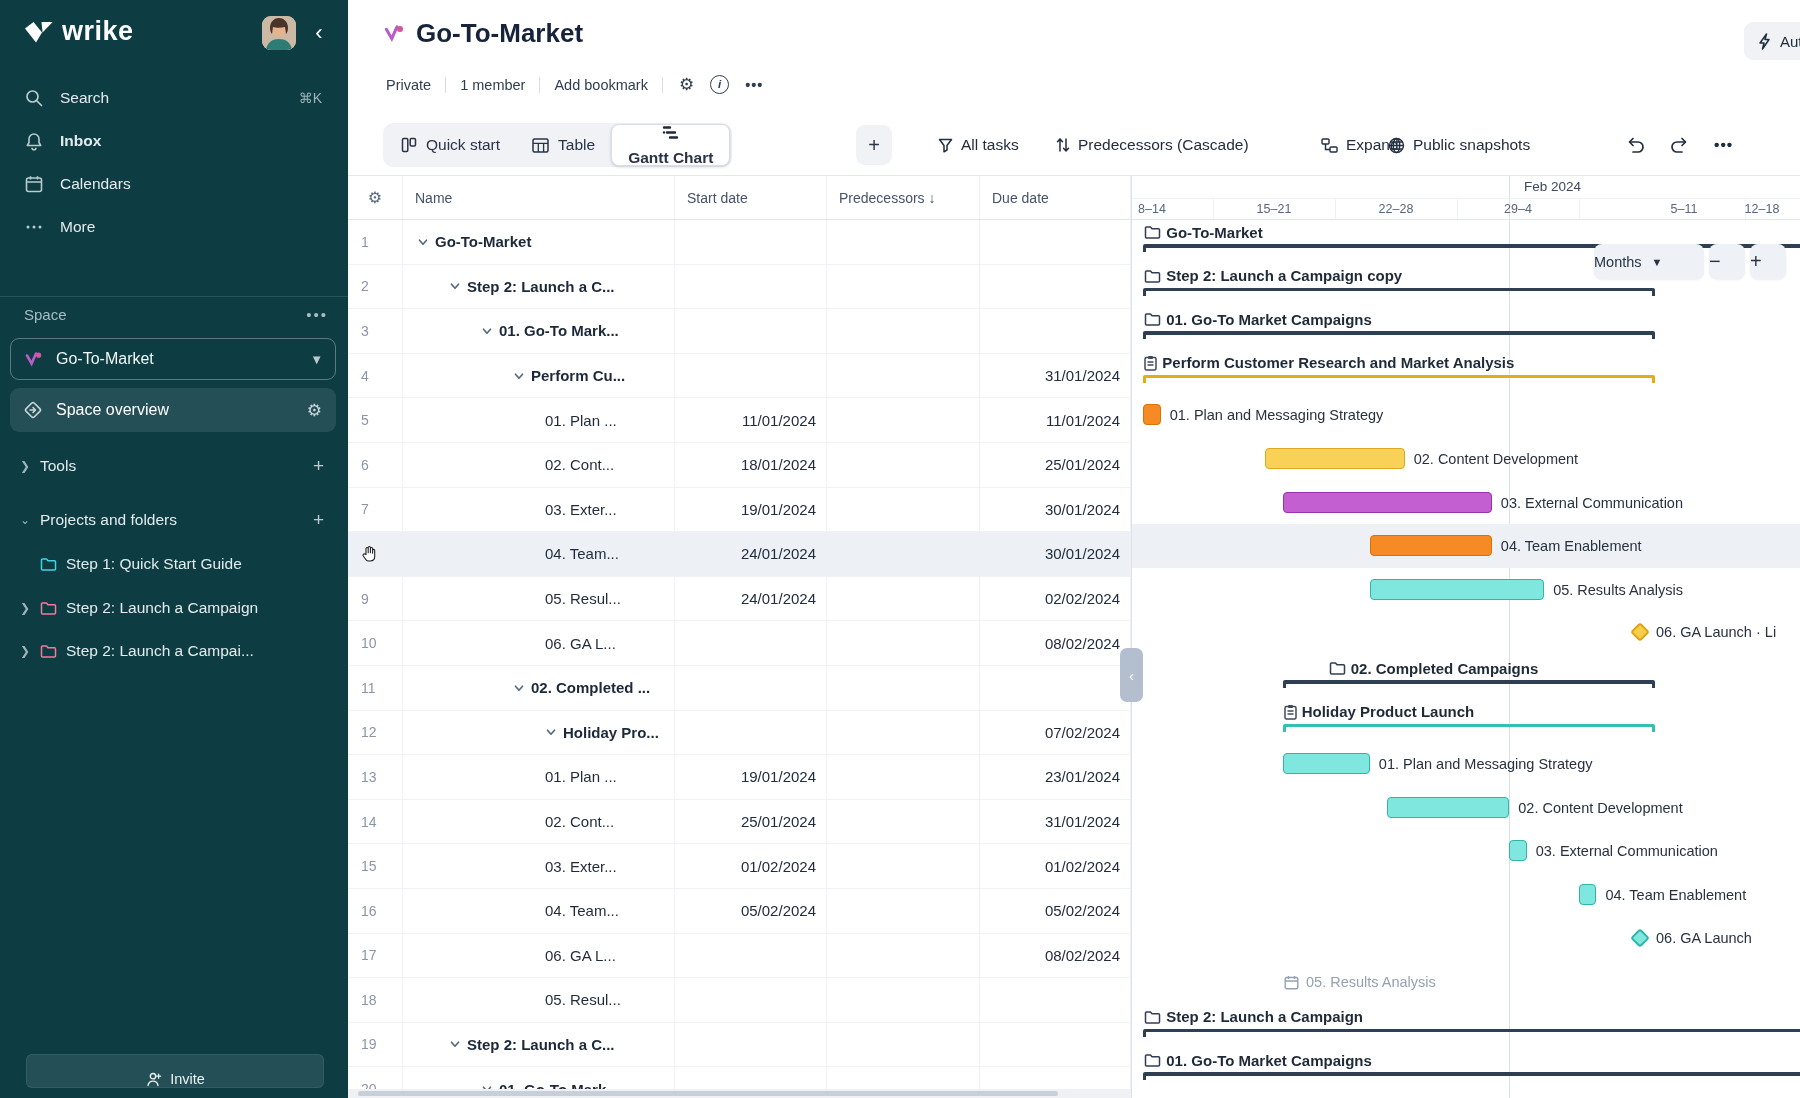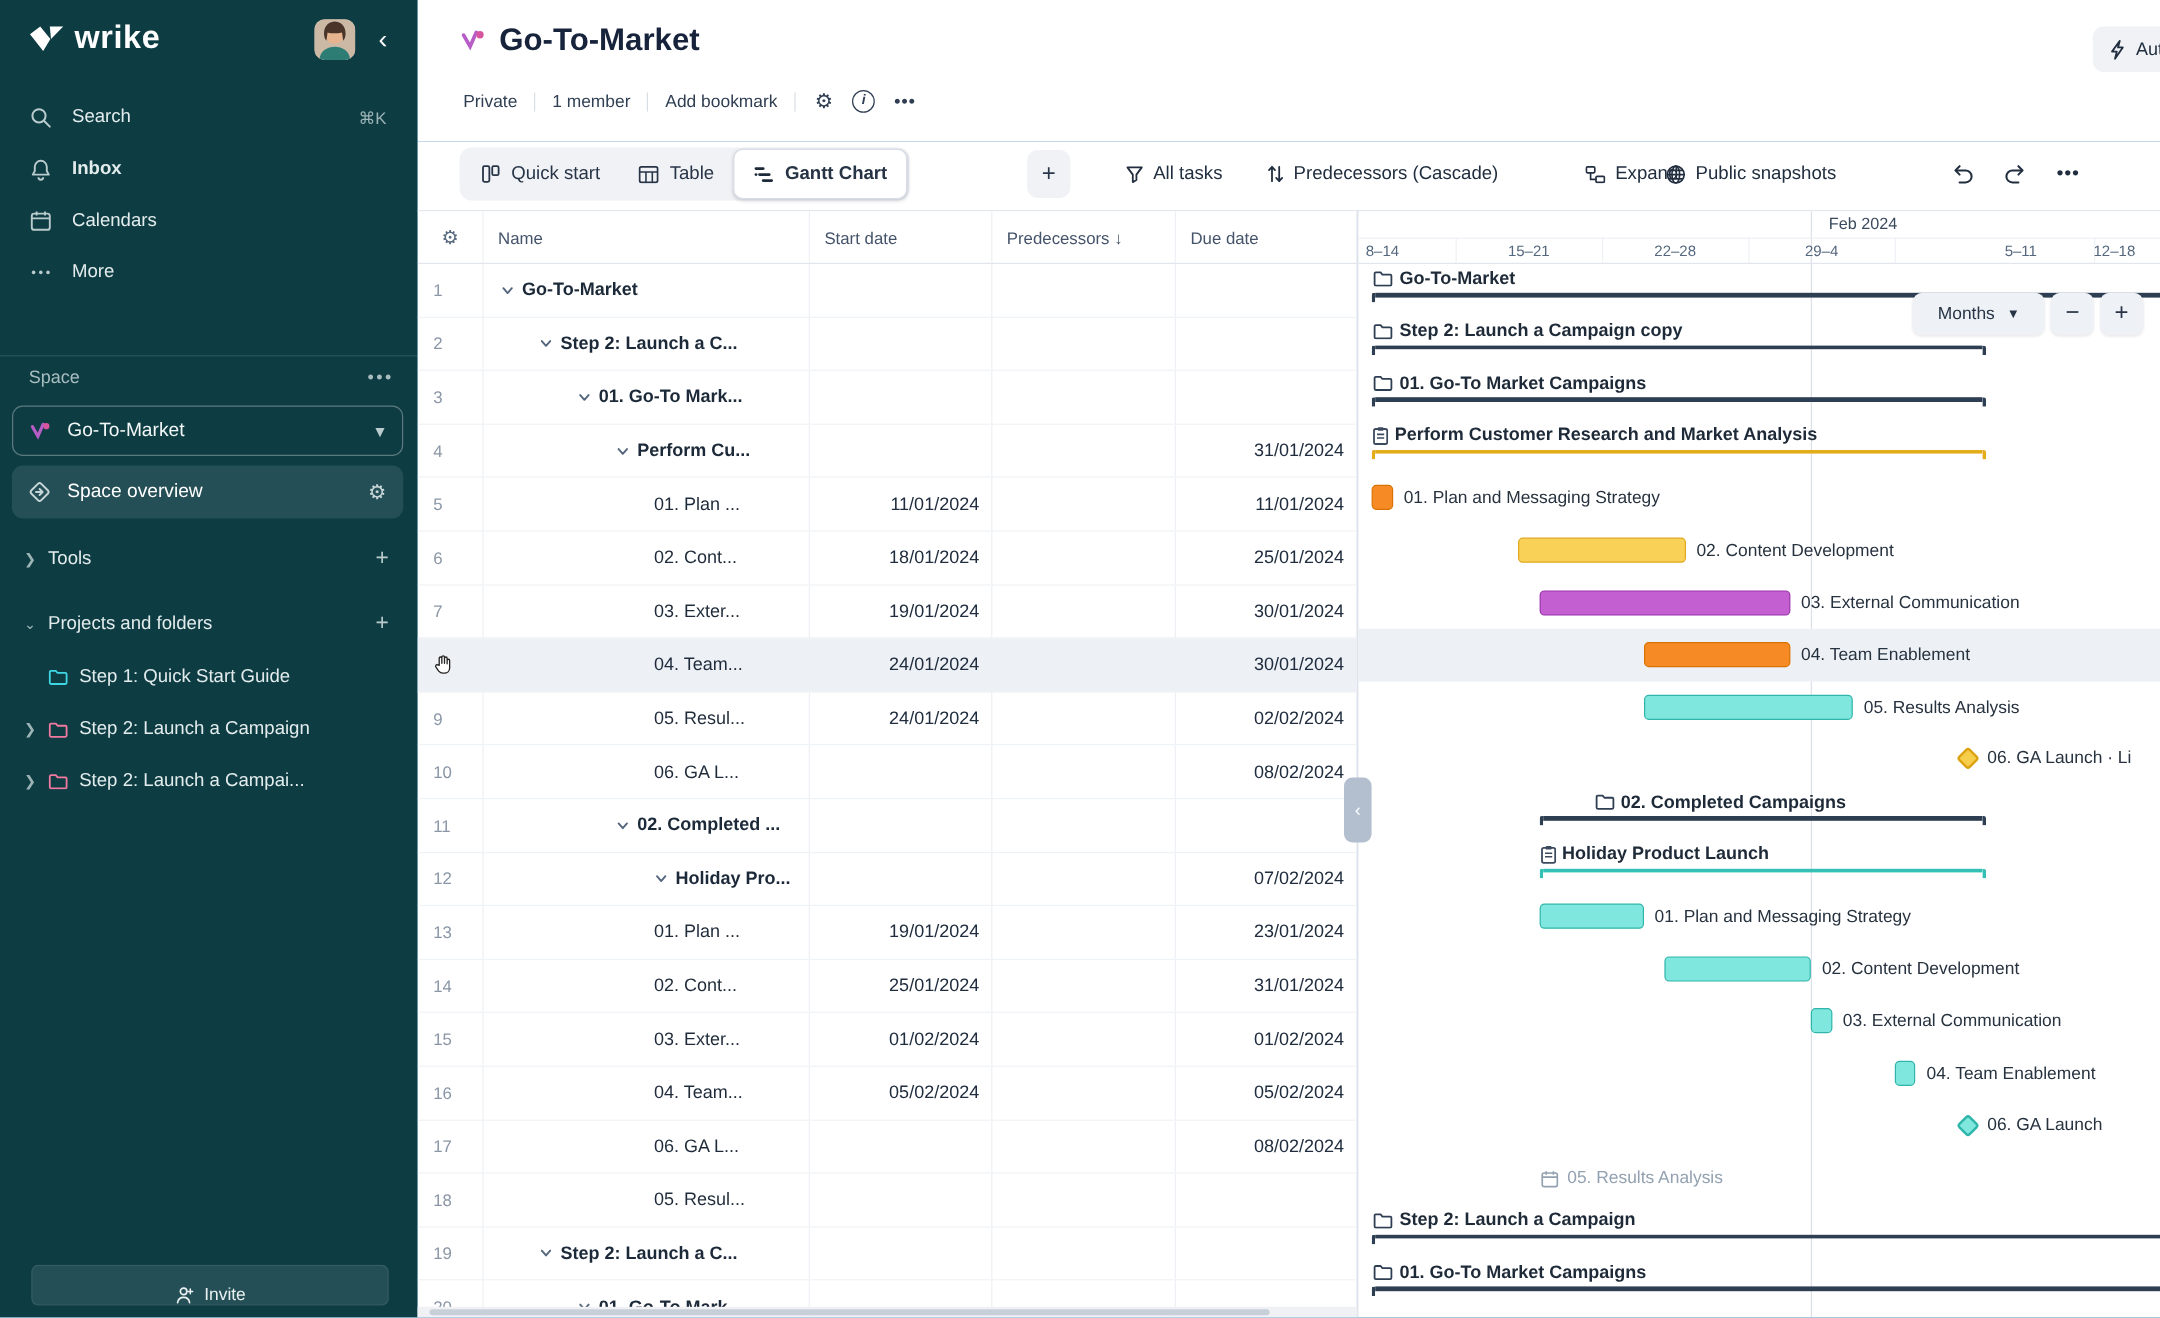--- a/index.html
+++ b/index.html
@@ -1,16 +1,16 @@
 <!DOCTYPE html>
 <html><head>
 <meta charset="utf-8">
 <style>
   html,body{margin:0;padding:0;background:#fff;font-family:"Liberation Sans",sans-serif;}
-  #app{position:relative;width:1800px;height:1098px;overflow:hidden;background:#0369a1;color:#1F2B3A;}
+  #app{position:relative;width:1800px;height:1098px;overflow:hidden;background:#fdba74;color:#1F2B3A;}
   svg{display:block}
   
   #sidebar{position:absolute;left:0;top:0;width:348px;height:1098px;background:#0D3C43;color:#DDE8E9;}
   .sb-top{position:absolute;left:0;top:0;width:100%;height:66px;}
   .sb-logo{position:absolute;left:24px;top:16px;display:flex;align-items:center;gap:8px;}
   .sb-logo-text{font-size:27px;font-weight:bold;color:#fff;letter-spacing:.5px;}
   .sb-avatar{position:absolute;left:262px;top:16px;width:34px;height:34px;border-radius:9px;overflow:hidden;background:#C7B9A8;}
   .sb-collapse{position:absolute;left:306px;top:20px;width:26px;height:26px;color:#fff;font-size:22px;line-height:25px;text-align:center;cursor:pointer;}
   .sb-item{position:absolute;left:10px;width:328px;height:40px;display:flex;align-items:center;gap:16px;padding-left:14px;box-sizing:border-box;border-radius:8px;font-size:15.5px;color:#E3ECEC;cursor:pointer;}
   .sb-item .ic{width:20px;display:flex;justify-content:center;color:#B9CBCD;}
@@ -35,21 +35,21 @@
   .meta-item{padding:0 14px;cursor:pointer;}
   .meta-item:first-child{padding-left:0;}
   .meta-sep{width:1px;height:16px;background:#D9DEE5;}
   .meta-icons{display:flex;align-items:center;gap:16px;padding-left:16px;color:#2F3E52;}
   .hdr-btn{position:absolute;top:22px;height:38px;background:#F0F2F6;border-radius:9px;display:flex;align-items:center;gap:8px;padding:0 14px;box-sizing:border-box;font-size:15px;color:#212E3F;cursor:pointer;}
   #automation-btn{left:1396px;width:132px;border-radius:9px 0 0 9px;}
   
   #toolbar{position:absolute;left:348px;top:118px;right:0;height:57px;background:#fff;}
   #tabs-group{position:absolute;left:35px;top:5px;height:44px;background:#F0F2F6;border-radius:10px;display:flex;align-items:center;padding:0 2px;}
   .tab{display:flex;align-items:center;gap:9px;height:40px;padding:0 16px;font-size:15.5px;color:#273446;border-radius:8px;cursor:pointer;white-space:nowrap;}
-  .tab.active{background:#fff;border:1px solid #D8DEE7;box-shadow:0 1px 3px rgba(20,30,50,.18);font-weight:bold;}
+  .tab.active{background:#fff;border:1px solid #D8DEE7;box-shadow:0 1px 3px rgba(20,30,50,.18);font-weight:bold;flex-direction:column;}
   #tab-plus{position:absolute;left:508px;top:7px;width:36px;height:40px;background:#F0F2F6;border-radius:9px;display:flex;align-items:center;justify-content:center;font-size:20px;color:#2A3749;cursor:pointer;}
   .tb-action{position:absolute;top:12px;height:30px;display:flex;align-items:center;gap:8px;font-size:15.5px;color:#212E3F;cursor:pointer;white-space:nowrap;}
   
   #table-panel{position:absolute;left:348px;top:175px;width:783px;bottom:0;border-top:1px solid #E4E8EE;background:#fff;overflow:hidden;}
   .tgrid{display:grid;grid-template-columns:55px 272px 152px 153px 151px;}
   #thead{height:43px;border-bottom:1px solid #E2E6EC;font-size:14px;color:#44536A;}
   #thead>div{display:flex;align-items:center;border-right:1px solid #EDF0F4;padding-left:12px;box-sizing:border-box;}
   #thead .gear-cell{justify-content:center;padding-left:0;font-size:16px;color:#5A6B80;cursor:pointer;}
   .trow{height:43.6px;border-bottom:1px solid #EFF2F6;font-size:15px;}
   .trow>div{border-right:1px solid #EDF0F4;display:flex;align-items:center;box-sizing:border-box;overflow:hidden;}
@@ -71,21 +71,21 @@
   .g-band{position:absolute;left:0;right:0;height:43.6px;background:#EDF1F6;}
   .g-lbl{position:absolute;height:22px;line-height:22px;font-size:14.5px;color:#27323F;white-space:nowrap;}
   .g-sumlbl{position:absolute;height:20px;display:flex;align-items:center;gap:5px;font-size:15px;font-weight:bold;color:#1E2A38;white-space:nowrap;}
   .g-sum{position:absolute;height:8px;border-left:3px solid;border-right:3px solid;border-radius:2px 2px 0 0;}
   .g-sum i{position:absolute;left:0;right:0;top:0;height:3.5px;display:block;}
   .g-sum.open{border-right:none;}
   .g-bar{position:absolute;height:21px;border:1.5px solid;border-radius:4px;box-sizing:border-box;}
   .g-mile{position:absolute;width:14px;height:14px;border:2px solid;border-radius:3px;transform:rotate(45deg);box-sizing:border-box;}
   .g-grey{color:#93A1B0;display:flex;align-items:center;gap:7px;font-size:14.5px;position:absolute;height:22px;white-space:nowrap;}
   #g-zoom{position:absolute;top:68px;right:14px;display:flex;gap:5px;z-index:5;}
-  #g-zoom .zbtn{background:#EEF1F5;border-radius:8px;height:35px;display:flex;align-items:center;justify-content:center;color:#273446;cursor:pointer;box-shadow:0 1px 2px rgba(20,30,50,.08);}
+  #g-zoom .zbtn{background:#EEF1F5;border-radius:8px;height:35px;display:flex;align-items:center;color:#273446;cursor:pointer;box-shadow:0 1px 2px rgba(20,30,50,.08);}
   #months-dd{width:110px;gap:10px;font-size:14.5px;}
   .zsq{width:36px;font-size:20px;}
   #splitter-handle{position:absolute;left:1120px;top:648px;width:23px;height:54px;background:#B3BFCF;border-radius:7px;display:flex;align-items:center;justify-content:center;color:#fff;font-size:15px;cursor:col-resize;z-index:6;}
   #hscroll{position:absolute;left:348px;bottom:0;width:783px;height:9px;background:#EFF1F4;}
   #hscroll .thumb{position:absolute;left:10px;top:2px;width:700px;height:5px;border-radius:3px;background:#C7CFD9;}
 </style>
 </head>
 <body>
 
 <div id="app">

